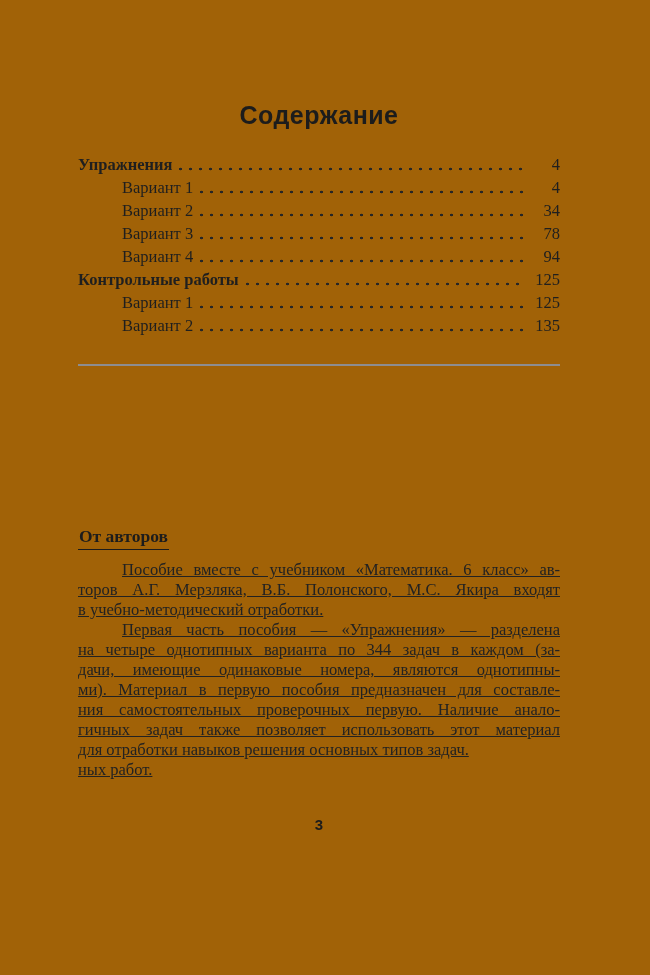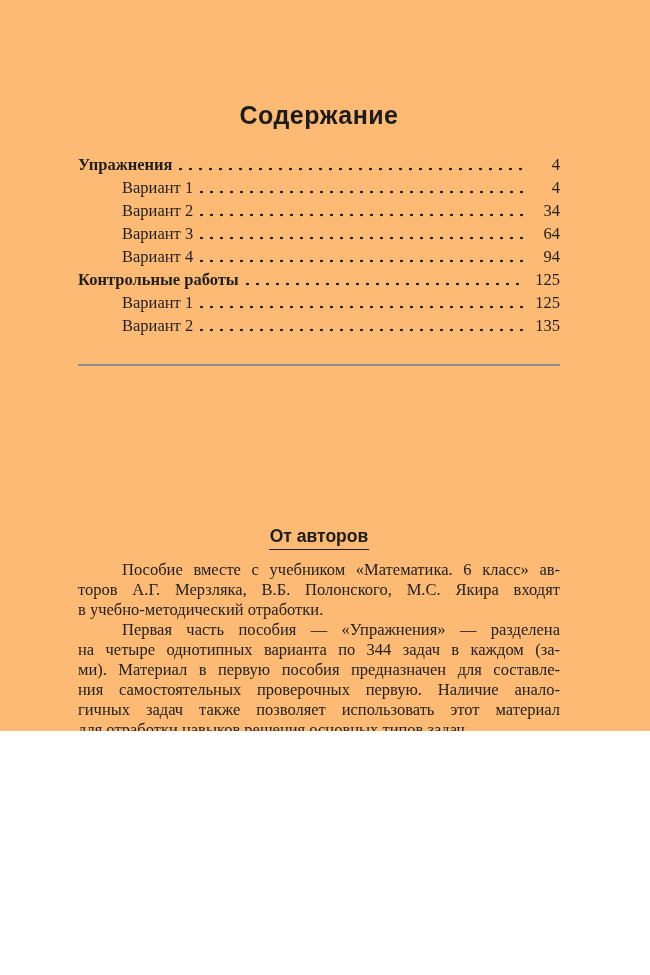--- a/index.html
+++ b/index.html
@@ -3,22 +3,22 @@
 <meta charset="utf-8">
 <style>
   html, body {
     margin: 0;
     padding: 0;
     background: #ffffff;
   }
   .book-page {
     position: relative;
     width: 650px;
-    height: 731px;
-    background: #fdba74;
+    height: 975px;
+    background: #a16207;
     overflow: hidden;
     color: #1f1f1f;
     font-family: "Liberation Serif", serif;
   }
   .content-col {
     position: absolute;
     left: 78px;
     top: 0;
     width: 482px;
   }
@@ -69,36 +69,36 @@
   
   .section-divider {
     margin-top: 27px;
     height: 2px;
     background: #8d8d91;
     border: none;
   }
   
   .authors-heading {
     margin-top: 160px;
-    text-align: center;
-    font-family: Liberation Sans, sans-serif;
+    font-family: Liberation Serif, serif;
     font-weight: bold;
     font-size: 17.5px;
     line-height: 20px;
     color: #1c1c1c;
   }
   .authors-heading .underlined {
     display: inline-block;
     border-bottom: 1.8px solid #1c1c1c;
     padding: 0 1px 3px 1px;
   }
   .authors-body {
     margin-top: 10px;
     font-size: 16.5px;
     color: #222222;
+    text-decoration: underline;
   }
   .pline {
     line-height: 20px;
     text-align: justify;
     text-align-last: justify;
   }
   .pline.first {
     text-indent: 44px;
   }
   .pline.last {
@@ -134,21 +134,21 @@
         <span class="toc-page">4</span>
       </div>
       <div class="toc-row sub">
         <span class="toc-label">Вариант 2</span>
         <span class="toc-leader"></span>
         <span class="toc-page">34</span>
       </div>
       <div class="toc-row sub">
         <span class="toc-label">Вариант 3</span>
         <span class="toc-leader"></span>
-        <span class="toc-page">64</span>
+        <span class="toc-page">78</span>
       </div>
       <div class="toc-row sub">
         <span class="toc-label">Вариант 4</span>
         <span class="toc-leader"></span>
         <span class="toc-page">94</span>
       </div>
       <div class="toc-row top-level">
         <span class="toc-label">Контрольные работы</span>
         <span class="toc-leader"></span>
         <span class="toc-page">125</span>
@@ -173,20 +173,21 @@
 
     <div class="authors-body">
       <div class="paragraph">
         <div class="pline first">Пособие вместе с учебником «Математика. 6 класс» ав-</div>
         <div class="pline">торов А.Г. Мерзляка, В.Б. Полонского, М.С. Якира входят</div>
         <div class="pline last">в учебно-методический отработки.</div>
       </div>
       <div class="paragraph">
         <div class="pline first">Первая часть пособия — «Упражнения» — разделена</div>
         <div class="pline">на четыре однотипных варианта по 344 задач в каждом (за-</div>
+        <div class="pline">дачи, имеющие одинаковые номера, являются однотипны-</div>
         <div class="pline">ми). Материал в первую пособия предназначен для составле-</div>
         <div class="pline">ния самостоятельных проверочных первую. Наличие анало-</div>
         <div class="pline">гичных задач также позволяет использовать этот материал</div>
         <div class="pline last">для отработки навыков решения основных типов задач.</div>
       </div>
       <div class="paragraph">
         <div class="pline last">ных работ.</div>
       </div>
     </div>
 

